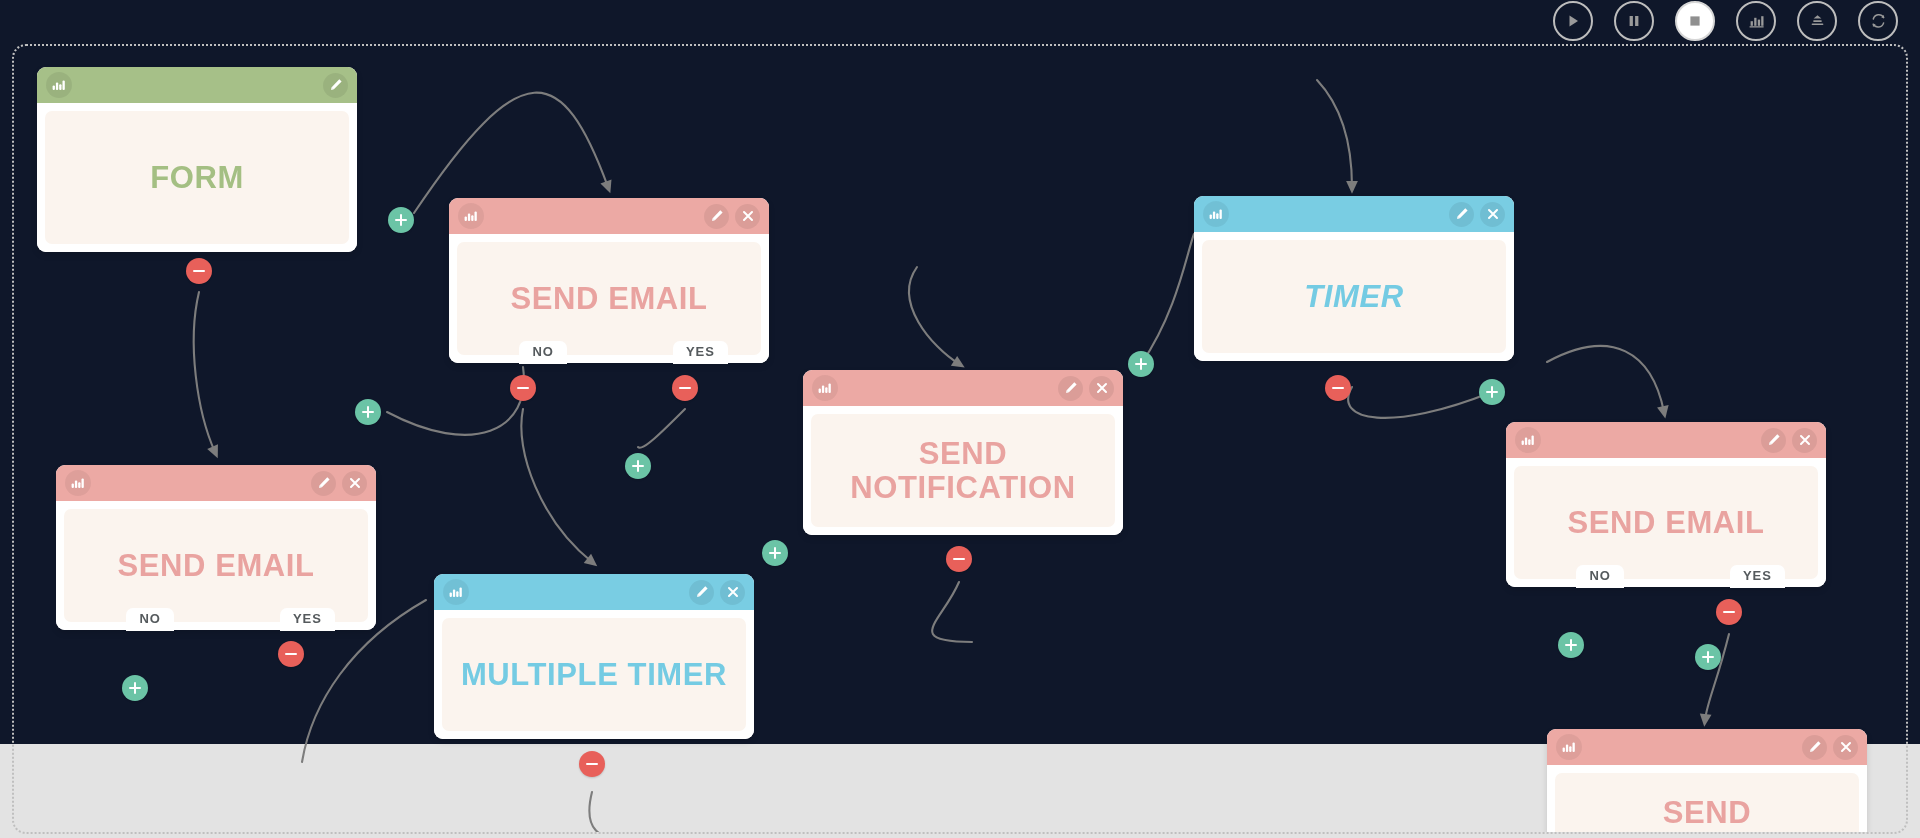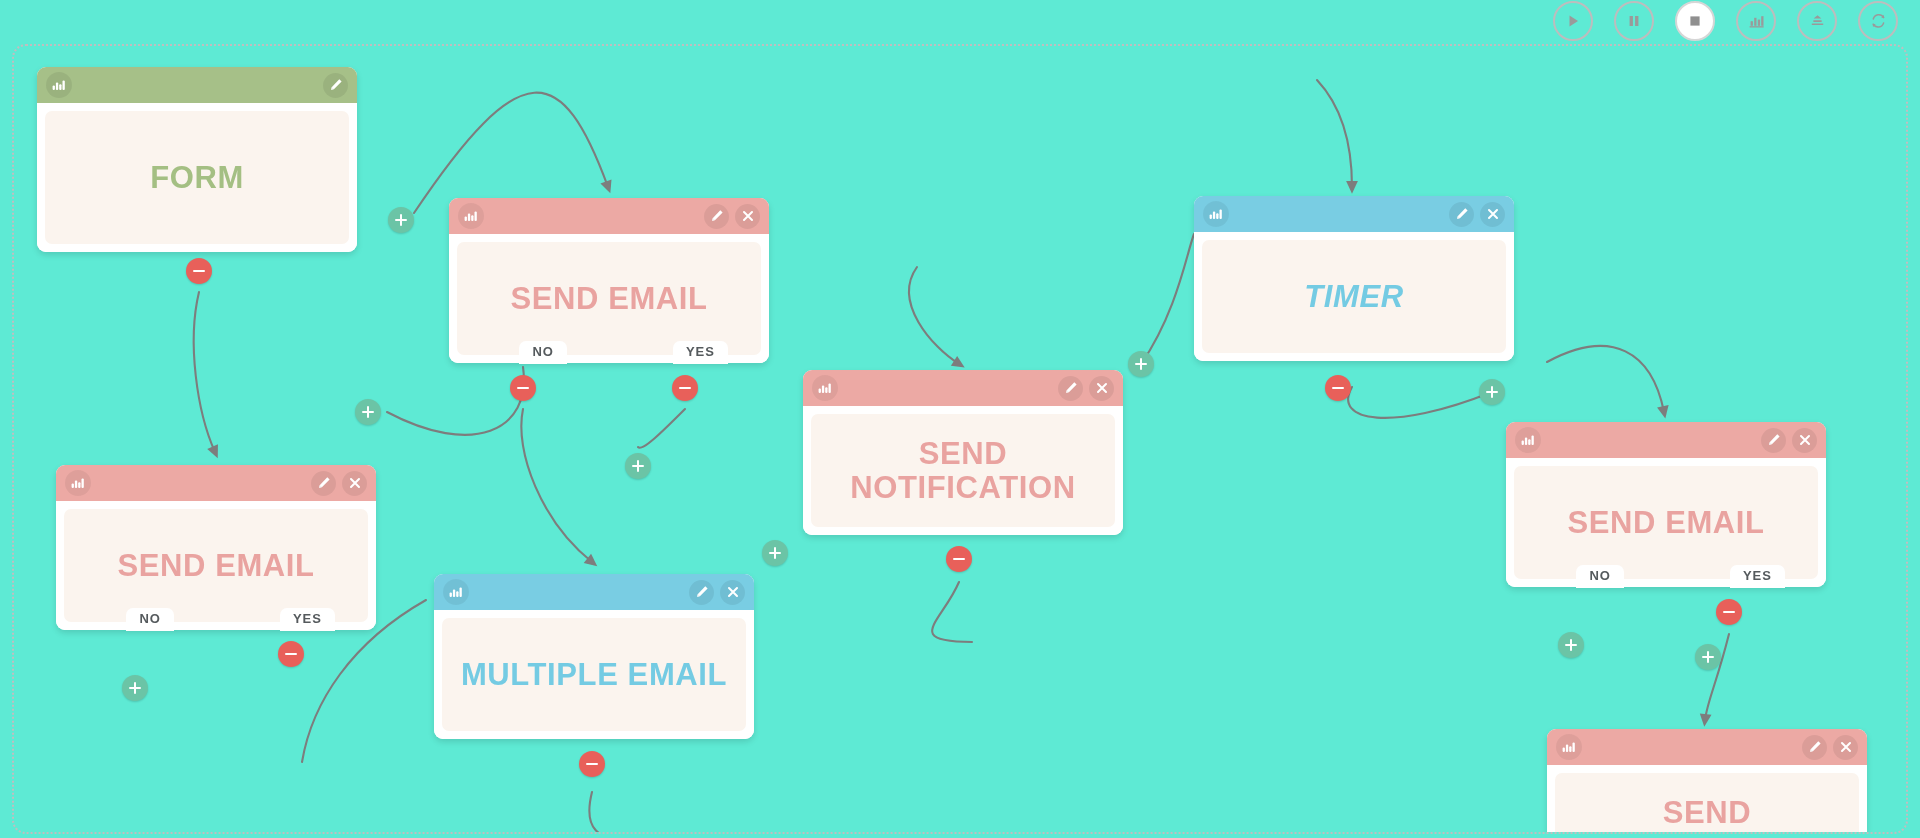--- a/index.html
+++ b/index.html
@@ -9,22 +9,22 @@
     width: 1920px;
     height: 838px;
     overflow: hidden;
     background: #e3e3e3;
     font-family: "Liberation Sans", sans-serif;
   }
 
   #app {
     position: relative;
     width: 1920px;
-    height: 838px;
-    background: #5eead4;
+    height: 744px;
+    background: #0f172a;
   }
 
   
   #toolbar {
     position: absolute;
     top: 0;
     left: 0;
     width: 1920px;
     height: 42px;
     z-index: 60;
@@ -399,21 +399,21 @@
               </span>
               <span class="hdr-btn" title="Close">
                 <svg width="14" height="14" viewBox="0 0 14 14">
                   <path d="M3 3 L11 11 M11 3 L3 11" stroke="#ffffff" stroke-width="2" stroke-linecap="round" fill="none"></path>
                 </svg>
               </span>
             </div>
           </div>
           <div class="node-body" style="height: 129px;">
             <div class="node-inner">
-              <div class="node-title blue">MULTIPLE EMAIL</div>
+              <div class="node-title blue">MULTIPLE TIMER</div>
             </div>
           </div>
         </div>
         <div class="node" style="left: 789px; top: 324px; width: 320px; height: 165px;">
           <div class="node-header pink">
             <span class="hdr-icon" title="Statistics">
               <svg width="14" height="13" viewBox="0 0 14 13">
                 <rect x="0.6" y="6.6" width="2.3" height="4.3" rx="1" fill="#ffffff"></rect>
                 <rect x="3.9" y="3.4" width="2.3" height="7.5" rx="1" fill="#ffffff"></rect>
                 <rect x="7.2" y="5.2" width="2.3" height="5.7" rx="1" fill="#ffffff"></rect>

